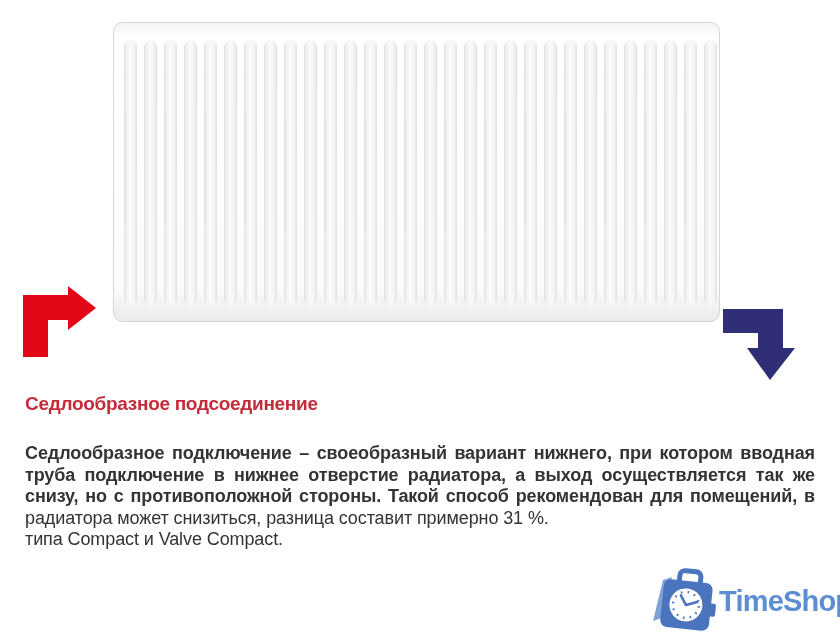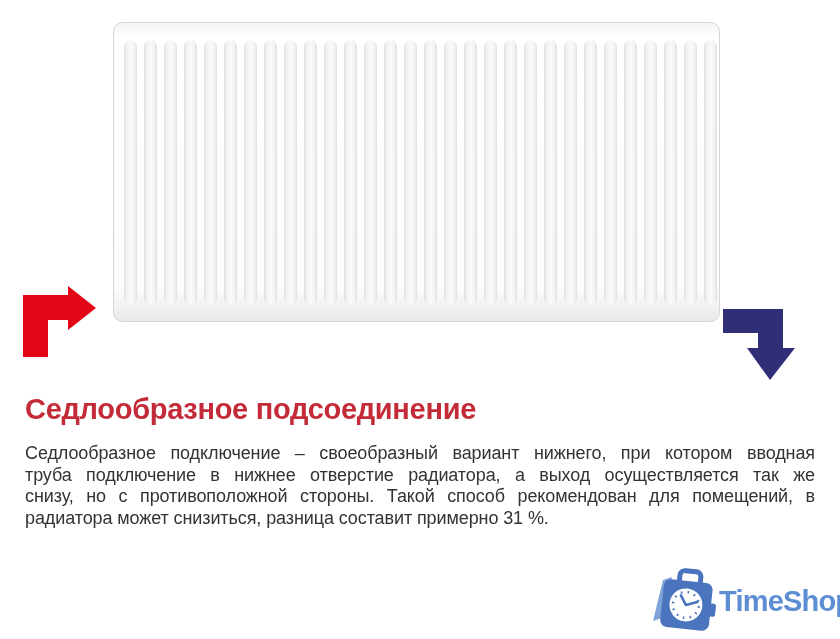--- a/index.html
+++ b/index.html
@@ -7,32 +7,32 @@
     width:840px; height:639px; position:relative; overflow:hidden;
     background:#ffffff;
     font-family:"Liberation Sans", sans-serif;
   }
   .radiator { position:absolute; left:113px; top:22px; }
   .arrow-inlet  { position:absolute; left:20px;  top:284px; }
   .arrow-outlet { position:absolute; left:720px; top:305px; }
 
   .heading {
     position:absolute; left:25px; top:393px; margin:0;
-    font-size:29px; font-weight:bold; color:#c42b39;
+    font-size:19px; font-weight:bold; color:#c42b39;
     letter-spacing:-0.3px; white-space:nowrap;
   }
   .body-text {
     position:absolute; left:25px; top:443px; width:790px;
     font-size:18px; line-height:21.6px; color:#333333;
     letter-spacing:-0.1px;
   }
   .body-text .line { height:21.6px; white-space:nowrap; }
   .body-text .line.j {
     white-space:normal;
-    text-align:justify; text-align-last:justify; text-justify:inter-word;
+    text-align:justify; text-align-last:justify; text-justify:inter-word;font-weight:bold;
   }
 
   .logo {
     position:absolute; left:648px; top:563px; width:192px; height:76px;
     background:#ffffff; display:flex; align-items:center;
   }
   .logo svg { margin-left:5px; flex:0 0 auto; }
   .logo .wordmark {
     font-size:29px; font-weight:bold; color:#5d8ed3;
     letter-spacing:-0.8px; margin-left:2px; white-space:nowrap;
@@ -72,20 +72,21 @@
   <polygon points="3,4 63,4 63,43 75,43 50,75 27,43 38,43 38,28 3,28" fill="#312e78"></polygon>
 </svg>
 
 <h1 class="heading">Седлообразное подсоединение</h1>
 
 <div class="body-text">
   <div class="line j">Седлообразное подключение – своеобразный вариант нижнего, при котором вводная</div>
   <div class="line j">труба подключение в нижнее отверстие радиатора, а выход осуществляется так же</div>
   <div class="line j">снизу, но с противоположной стороны. Такой способ рекомендован для помещений, в</div>
   <div class="line">радиатора может снизиться, разница составит примерно 31 %.</div>
+  <div class="line">типа Compact и Valve Compact.</div>
 </div>
 
 <div class="logo">
   <svg width="64" height="66" viewBox="0 0 64 66">
     <polygon points="10,12 19,9 9,50 0,53" fill="#7fa3d8"></polygon>
     <g transform="rotate(6 34 36)">
       <rect x="24" y="3" width="21" height="15" rx="5" fill="none" stroke="#4a74bd" stroke-width="5"></rect>
       <rect x="9" y="13" width="49" height="48" rx="7" fill="#4a74bd"></rect>
       <rect x="56" y="33" width="7" height="13" rx="2" fill="#4a74bd"></rect>
       <circle cx="33" cy="37" r="16.5" fill="#ffffff"></circle>

